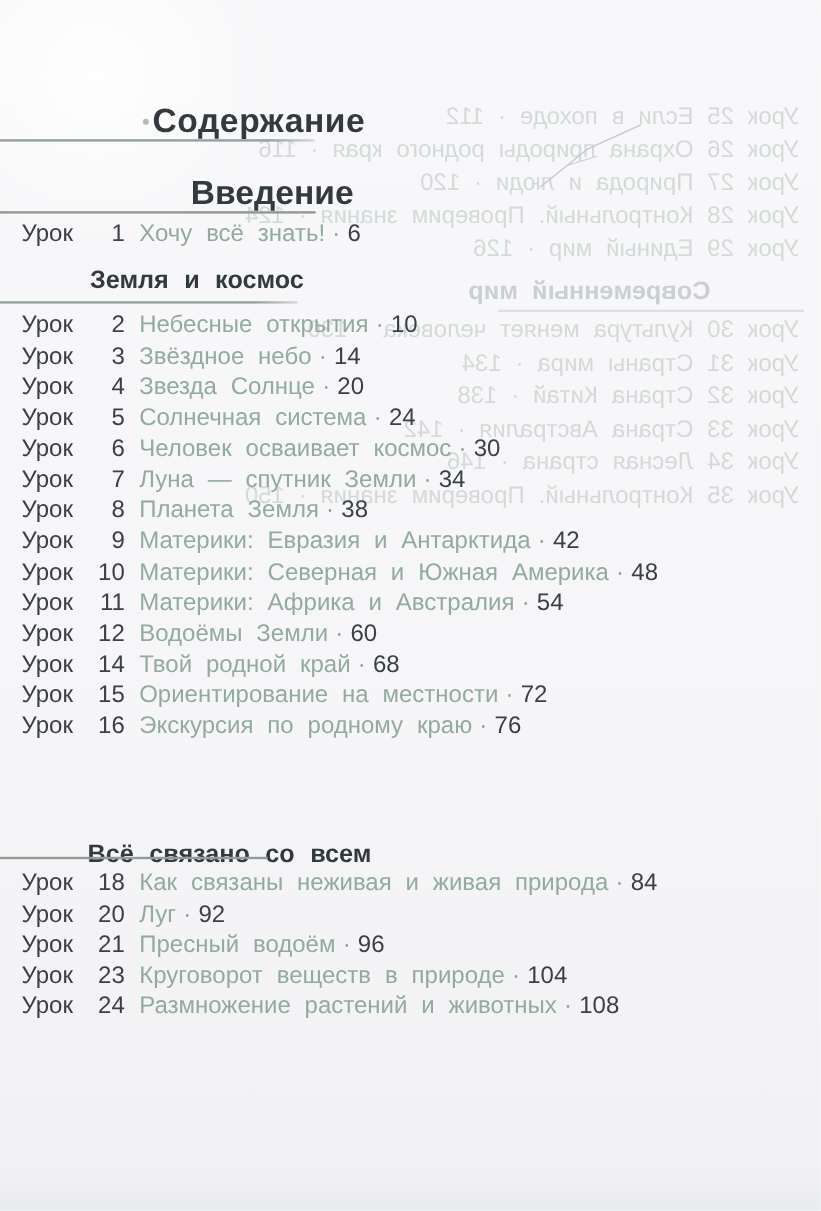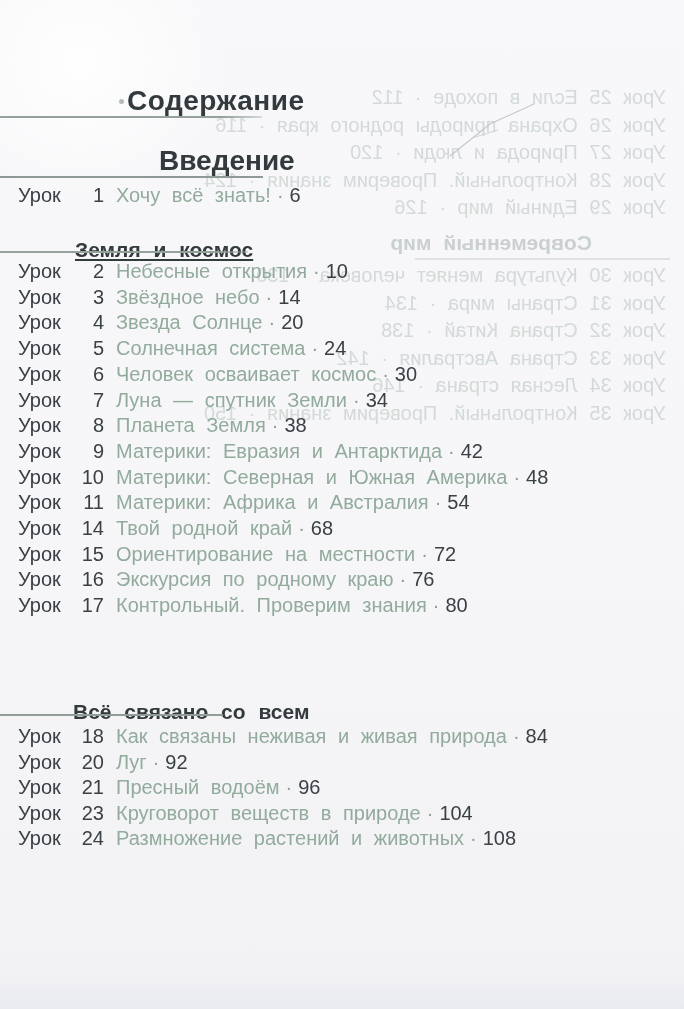--- a/index.html
+++ b/index.html
@@ -37,21 +37,21 @@
   
   .toc-title{
     position:absolute;left:127px;top:85px;margin:0;z-index:2;
     font-size:28px;font-weight:bold;letter-spacing:.5px;color:var(--head-ink);
   }
   .sec{
     position:absolute;margin:0;z-index:2;white-space:nowrap;
     font-size:21px;font-weight:bold;word-spacing:7px;color:var(--head-ink);
   }
   .sec-1{left:159px;top:145px;font-size:28px;word-spacing:6px;}
-  .sec-2{left:75px;top:238px;text-decoration:underline;}
+  .sec-2{left:75px;top:222px;}
   .sec-3{left:73px;top:700px;}
   .rule{position:absolute;left:0;height:2px;z-index:2;background:linear-gradient(90deg,var(--rule) 85%,rgba(149,161,155,.35));}
   .rule-1{top:116px;width:262px;}
   .rule-2{top:176px;width:263px;background:#8f9a96;}
   .rule-3{top:251px;width:248px;}
   .rule-4{top:714px;width:223px;background:#929d98;}
   .rows{position:absolute;left:18px;right:10px;z-index:2;}
   .rows-a{top:183px;}
   .rows-b{top:259px;}
   .rows-c{top:724px;}
@@ -106,24 +106,24 @@
       <div class="toc-row"><span class="lesson-label">Урок</span><span class="lesson-number">2</span><span class="lesson-title">Небесные открытия</span><span class="sep-dot">·</span><span class="page-number">10</span></div>
       <div class="toc-row"><span class="lesson-label">Урок</span><span class="lesson-number">3</span><span class="lesson-title">Звёздное небо</span><span class="sep-dot">·</span><span class="page-number">14</span></div>
       <div class="toc-row"><span class="lesson-label">Урок</span><span class="lesson-number">4</span><span class="lesson-title">Звезда Солнце</span><span class="sep-dot">·</span><span class="page-number">20</span></div>
       <div class="toc-row"><span class="lesson-label">Урок</span><span class="lesson-number">5</span><span class="lesson-title">Солнечная система</span><span class="sep-dot">·</span><span class="page-number">24</span></div>
       <div class="toc-row"><span class="lesson-label">Урок</span><span class="lesson-number">6</span><span class="lesson-title">Человек осваивает космос</span><span class="sep-dot">·</span><span class="page-number">30</span></div>
       <div class="toc-row"><span class="lesson-label">Урок</span><span class="lesson-number">7</span><span class="lesson-title">Луна — спутник Земли</span><span class="sep-dot">·</span><span class="page-number">34</span></div>
       <div class="toc-row"><span class="lesson-label">Урок</span><span class="lesson-number">8</span><span class="lesson-title">Планета Земля</span><span class="sep-dot">·</span><span class="page-number">38</span></div>
       <div class="toc-row"><span class="lesson-label">Урок</span><span class="lesson-number">9</span><span class="lesson-title">Материки: Евразия и Антарктида</span><span class="sep-dot">·</span><span class="page-number">42</span></div>
       <div class="toc-row"><span class="lesson-label">Урок</span><span class="lesson-number">10</span><span class="lesson-title">Материки: Северная и Южная Америка</span><span class="sep-dot">·</span><span class="page-number">48</span></div>
       <div class="toc-row"><span class="lesson-label">Урок</span><span class="lesson-number">11</span><span class="lesson-title">Материки: Африка и Австралия</span><span class="sep-dot">·</span><span class="page-number">54</span></div>
+      <div class="toc-row"><span class="lesson-label">Урок</span><span class="lesson-number">12</span><span class="lesson-title">Водоёмы Земли</span><span class="sep-dot">·</span><span class="page-number">60</span></div>
       <div class="toc-row"><span class="lesson-label">Урок</span><span class="lesson-number">14</span><span class="lesson-title">Твой родной край</span><span class="sep-dot">·</span><span class="page-number">68</span></div>
       <div class="toc-row"><span class="lesson-label">Урок</span><span class="lesson-number">15</span><span class="lesson-title">Ориентирование на местности</span><span class="sep-dot">·</span><span class="page-number">72</span></div>
       <div class="toc-row"><span class="lesson-label">Урок</span><span class="lesson-number">16</span><span class="lesson-title">Экскурсия по родному краю</span><span class="sep-dot">·</span><span class="page-number">76</span></div>
-      <div class="toc-row"><span class="lesson-label">Урок</span><span class="lesson-number">17</span><span class="lesson-title">Контрольный. Проверим знания</span><span class="sep-dot">·</span><span class="page-number">80</span></div>
     </div>
 
   <h2 class="sec sec-3">Всё связано со всем</h2>
   <div class="rule rule-4"></div>
   <div class="rows rows-c" id="rows-2">
       <div class="toc-row"><span class="lesson-label">Урок</span><span class="lesson-number">18</span><span class="lesson-title">Как связаны неживая и живая природа</span><span class="sep-dot">·</span><span class="page-number">84</span></div>
       <div class="toc-row"><span class="lesson-label">Урок</span><span class="lesson-number">20</span><span class="lesson-title">Луг</span><span class="sep-dot">·</span><span class="page-number">92</span></div>
       <div class="toc-row"><span class="lesson-label">Урок</span><span class="lesson-number">21</span><span class="lesson-title">Пресный водоём</span><span class="sep-dot">·</span><span class="page-number">96</span></div>
       <div class="toc-row"><span class="lesson-label">Урок</span><span class="lesson-number">23</span><span class="lesson-title">Круговорот веществ в природе</span><span class="sep-dot">·</span><span class="page-number">104</span></div>
       <div class="toc-row"><span class="lesson-label">Урок</span><span class="lesson-number">24</span><span class="lesson-title">Размножение растений и животных</span><span class="sep-dot">·</span><span class="page-number">108</span></div>

